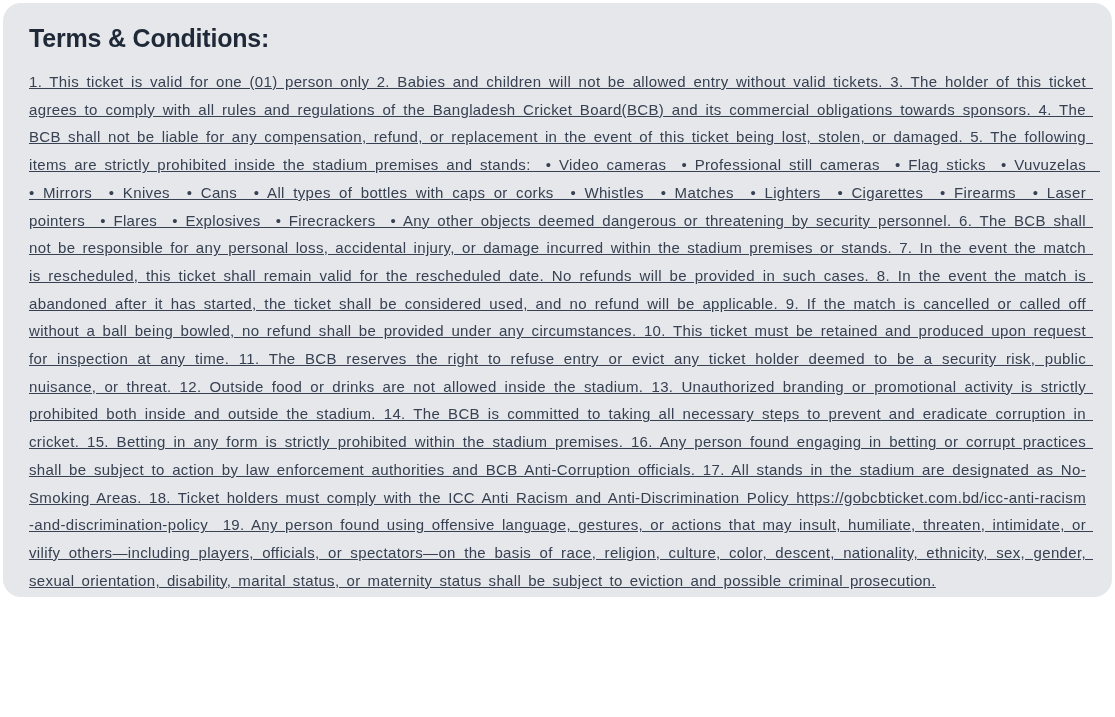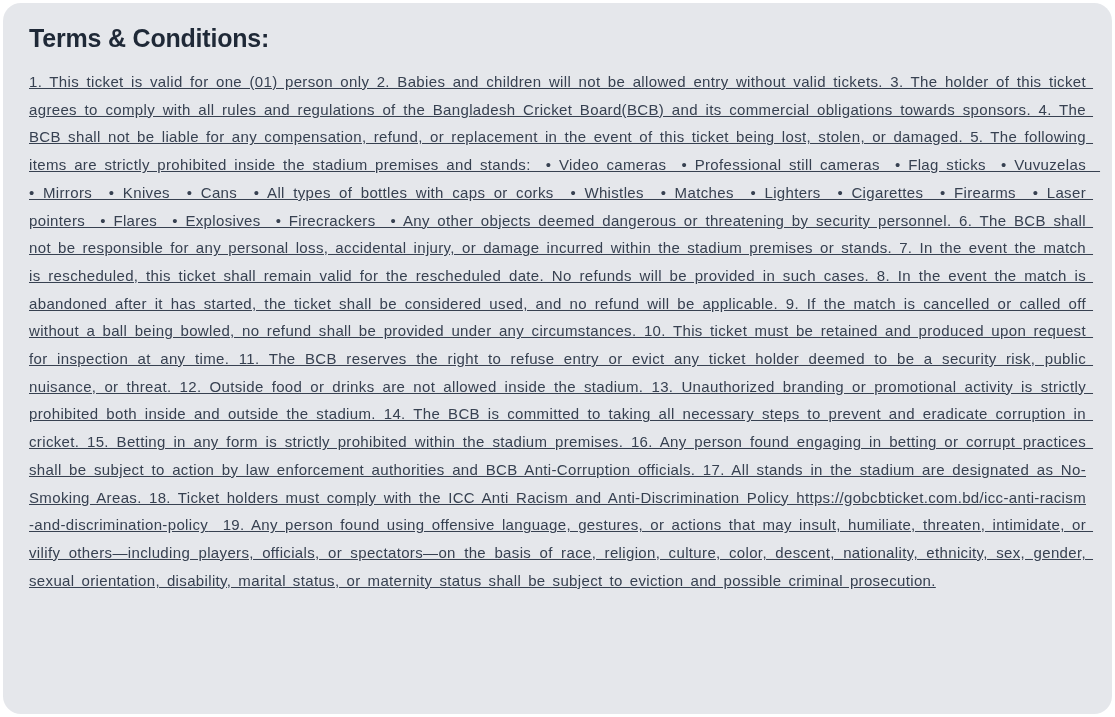--- a/index.html
+++ b/index.html
@@ -9,21 +9,21 @@
     width: 1115px;
     height: 717px;
     overflow: hidden;
     font-family: "Liberation Sans", sans-serif;
   }
   .terms-card {
     position: absolute;
     left: 3px;
     top: 3px;
     width: 1109px;
-    height: 711px;
+    height: 594px;
     box-sizing: border-box;
     background: var(--card-bg, #e5e7eb);
     border-radius: 18px;
     padding: 18px 26px 20px 26px;
   }
   .terms-title {
     margin: 0 0 13px 0;
     font-size: 25px;
     line-height: 34px;
     font-weight: 700;

